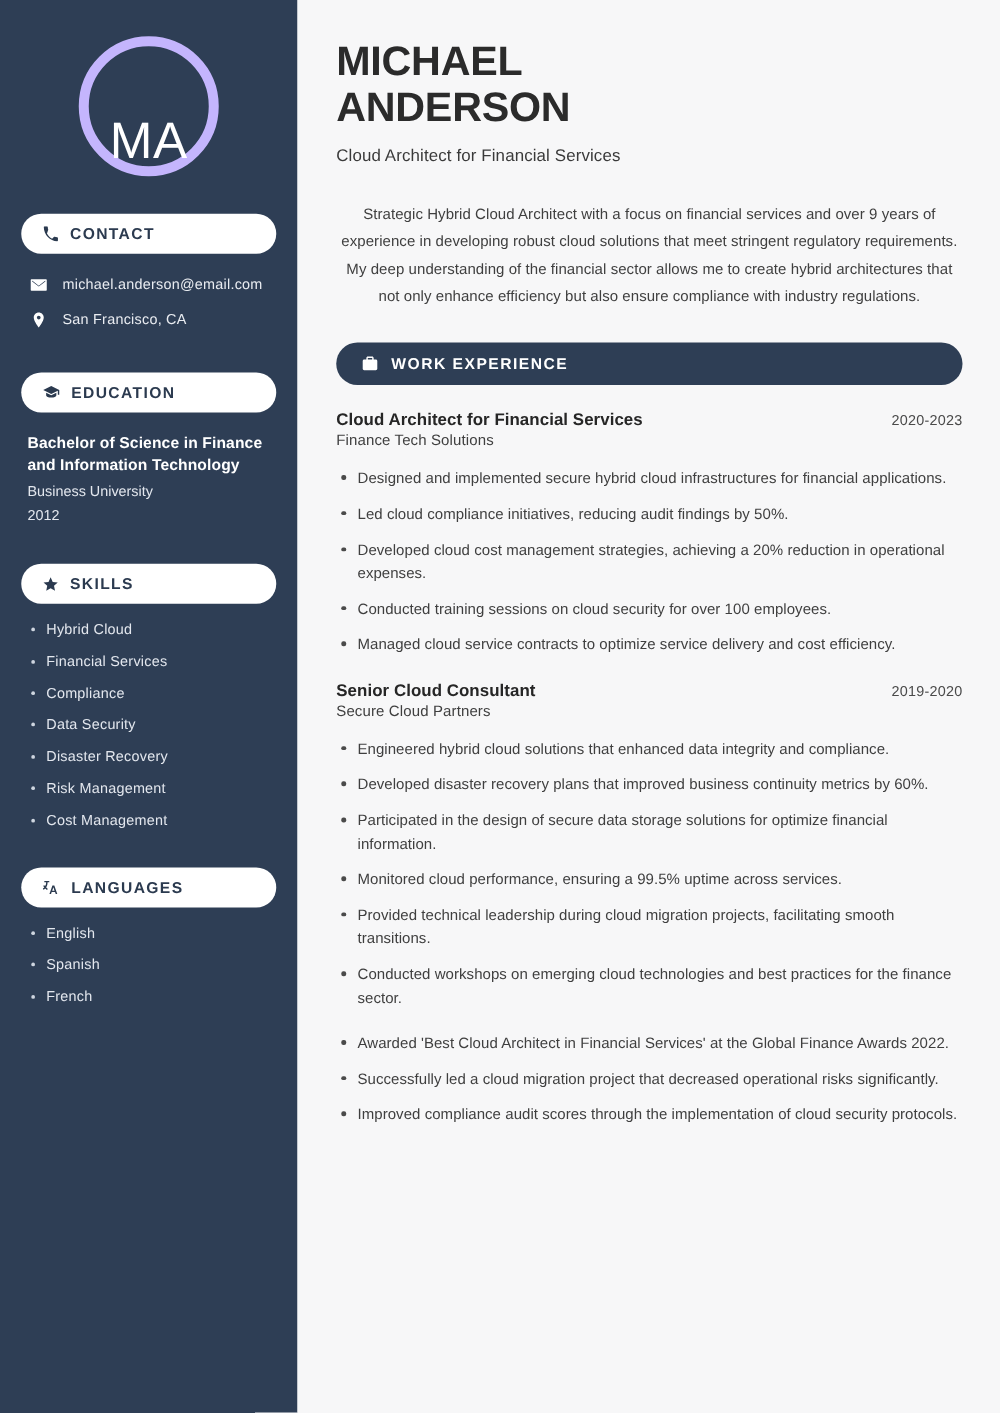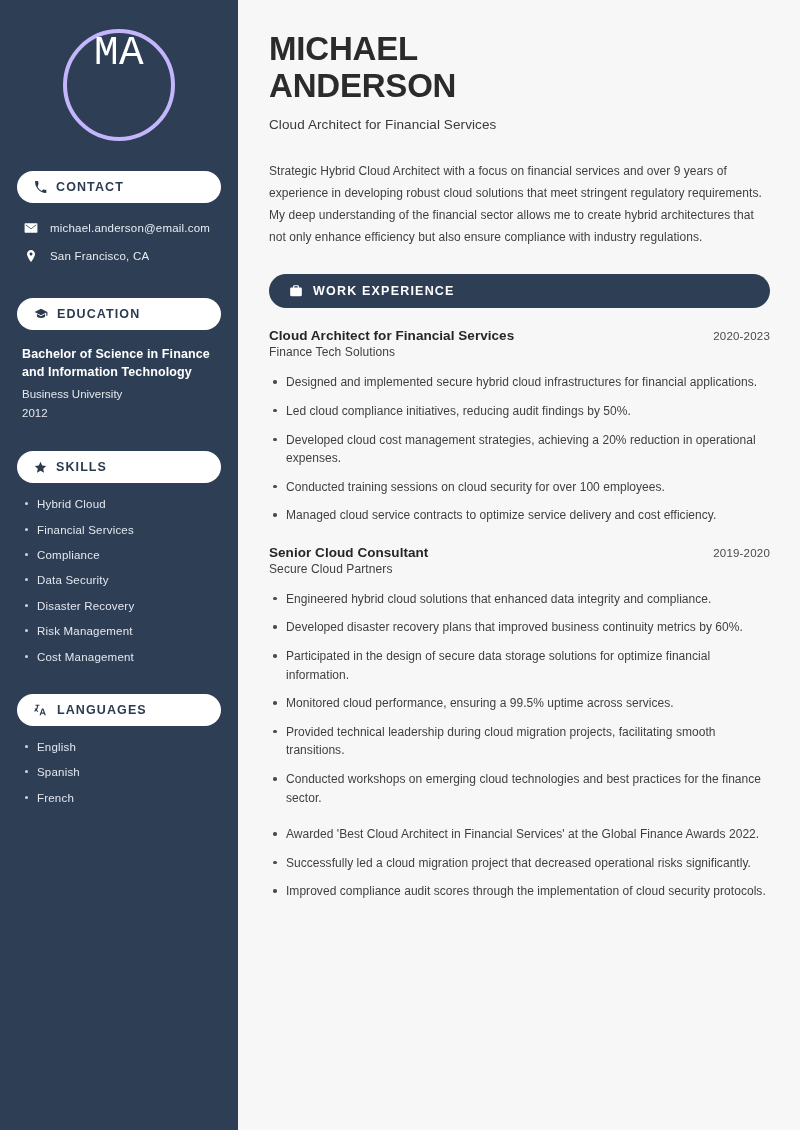--- a/index.html
+++ b/index.html
@@ -36,25 +36,24 @@
   .avatar-wrap {
     display: flex;
     justify-content: center;
     padding-top: 29px;
   }
 
   .avatar {
     width: 112px;
     height: 112px;
     border-radius: 50%;
-    border: 4px solid #c4b5fd;
-    display: flex;
-    align-items: flex-start;
+    border: 8px solid #c4b5fd;
+    display: flex;
+    align-items: flex-end;
     justify-content: center;
-    font-family: Liberation Mono, monospace;
   }
 
   .avatar-initials {
     font-size: 41px;
     font-weight: 400;
     letter-spacing: 0.5px;
     color: #ffffff;
     line-height: 1;
   }
 
@@ -162,20 +161,21 @@
     margin-top: 12px;
     letter-spacing: 0.1px;
   }
 
   .summary {
     font-size: 12px;
     color: #3f3f3f;
     line-height: 1.85;
     margin-top: 28px;
     letter-spacing: 0.05px;
+    text-align: center;
   }
 
   .section-bar {
     background: #2e3e55;
     color: #ffffff;
     border-radius: 999px;
     height: 34px;
     display: flex;
     align-items: center;
     gap: 10px;

